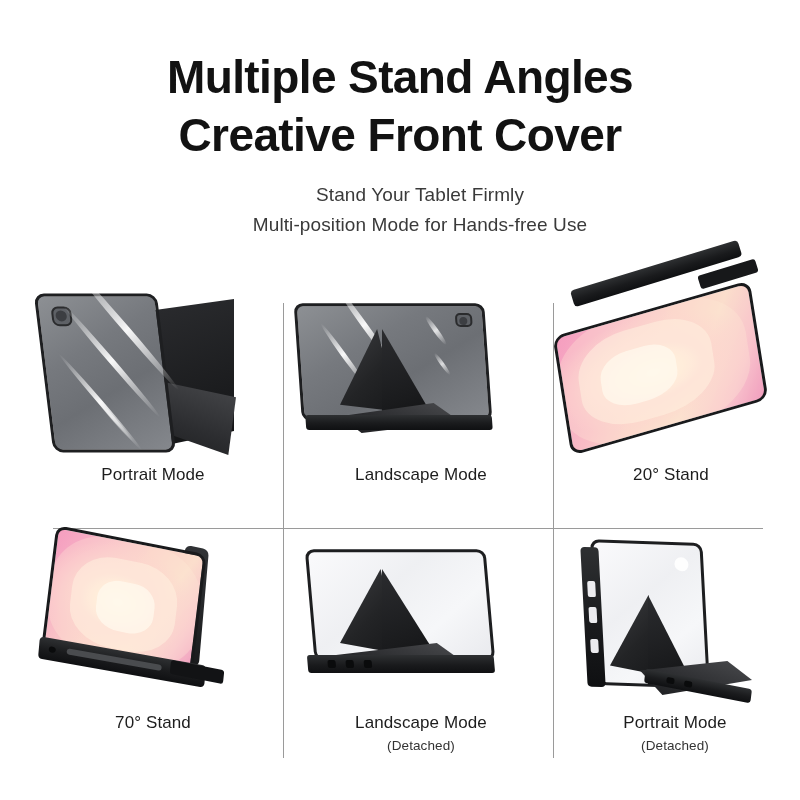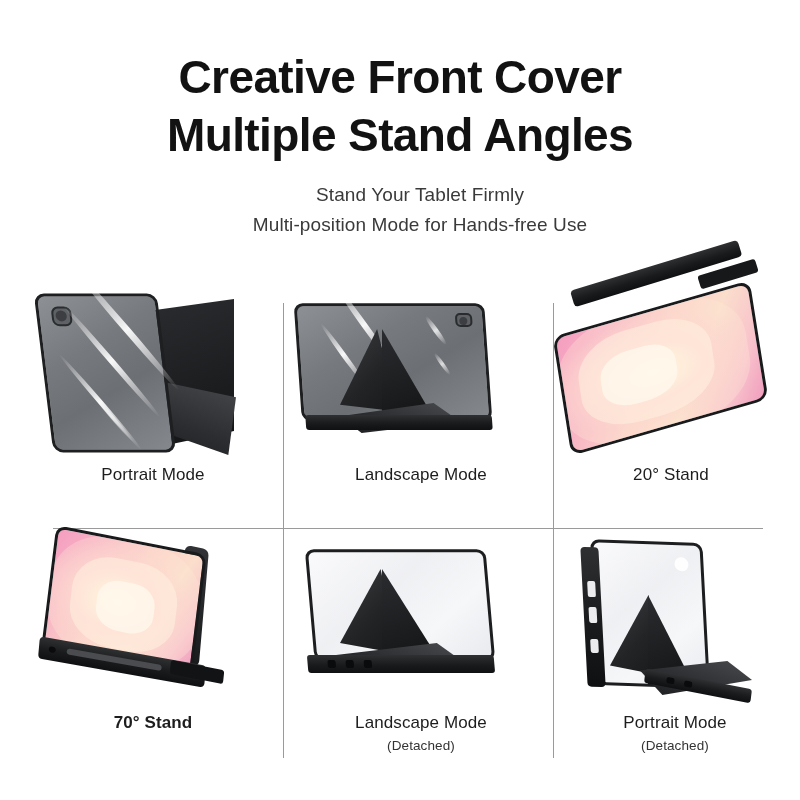--- a/index.html
+++ b/index.html
@@ -27,21 +27,21 @@
     font-size:19px;line-height:30px;font-weight:400;color:#3a3a3a;
     letter-spacing:0.1px;
   }
 
   
   .grid{position:absolute;left:8px;top:285px;width:800px;height:490px;}
   .cell{position:absolute;width:266px;height:240px;}
   .c0{left:12px;top:0;}
   .c1{left:280px;top:0;}
   .c2{left:540px;top:0;}
-  .c3{left:12px;top:248px;font-weight:bold;}
+  .c3{left:12px;top:248px;}
   .c4{left:280px;top:248px;}
   .c5{left:540px;top:248px;}
 
   .stage{position:absolute;left:0;top:0;width:266px;height:180px;}
   .caption{
     position:absolute;left:0;top:178px;width:266px;text-align:center;
     font-size:17px;color:#1d1d1d;letter-spacing:0.1px;line-height:24px;
   }
   .caption .sub{display:block;font-size:13.5px;color:#333;margin-top:2px;line-height:18px;}
   .c2 .caption{left:-10px;}
@@ -113,22 +113,22 @@
   .penslot{position:absolute;background:#4a4c4f;border-radius:4px;}
   .port{position:absolute;background:#0a0b0c;border-radius:2px;}
 </style>
 </head>
 <body>
 
 <div class="page">
 
   <div class="header">
     <div class="headline">
+      <div>Multiple Stand Angles</div>
       <div>Creative Front Cover</div>
-      <div>Multiple Stand Angles</div>
     </div>
     <div class="subtitles">
       <div class="subtitle">Stand Your Tablet Firmly</div>
       <div class="subtitle">Multi-position Mode for Hands-free Use</div>
     </div>
   </div>
 
   <div class="grid">
 
     <div class="divider-h"></div>

